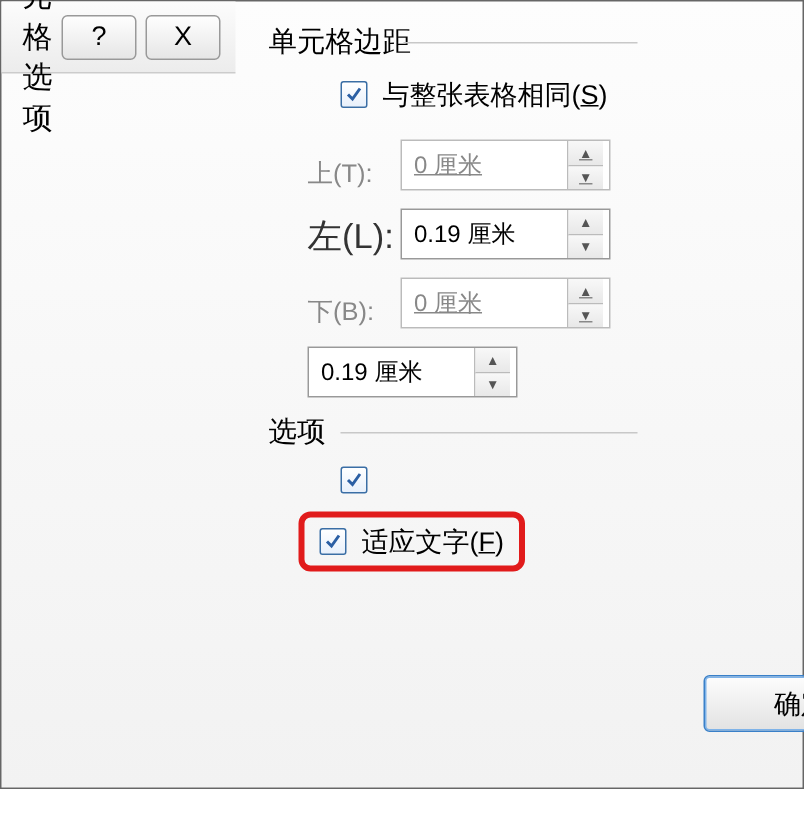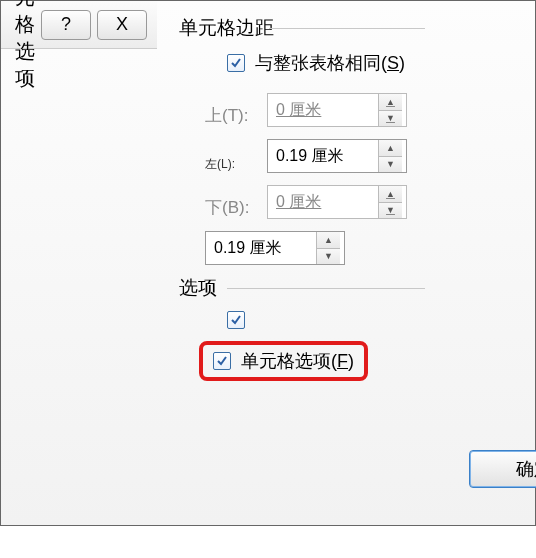--- a/index.html
+++ b/index.html
@@ -110,21 +110,21 @@
       width: 220px;
     }
     .mlabel {
       color: #888;
       width: 62px;
       font-size: 17px;
     }
     .mlabel2 {
       color: #333;
       width: 62px;
-      font-size: 12px;
+      font-size: 23px;
     }
     .spinner {
       display: flex;
       border: 1px solid #999;
       height: 34px;
       width: 140px;
       background: #fff;
     }
     .spinner.disabled { color: #888; border-color:#bbb;text-decoration:underline; }
     .spinner input {
@@ -281,21 +281,21 @@
 
       <div class="highlight">
         <span class="checkbox">
           <span class="checkmark">
             <svg viewBox="0 0 10 10" width="10" height="10">
                 <polyline points="1,5 4,8 9,1" stroke="#2b5fa4" stroke-width="2" fill="none"></polyline>
               </svg>
           </span>
         </span>
         <span class="cblabel">
-          <span>单元格选项(</span><u>F</u><span>)</span>
+          <span>适应文字(</span><u>F</u><span>)</span>
         </span>
       </div>
 
     </div>
 
   </div>
 
   <div class="footer">
     <div class="pushbtn default">确定</div>
   </div>

